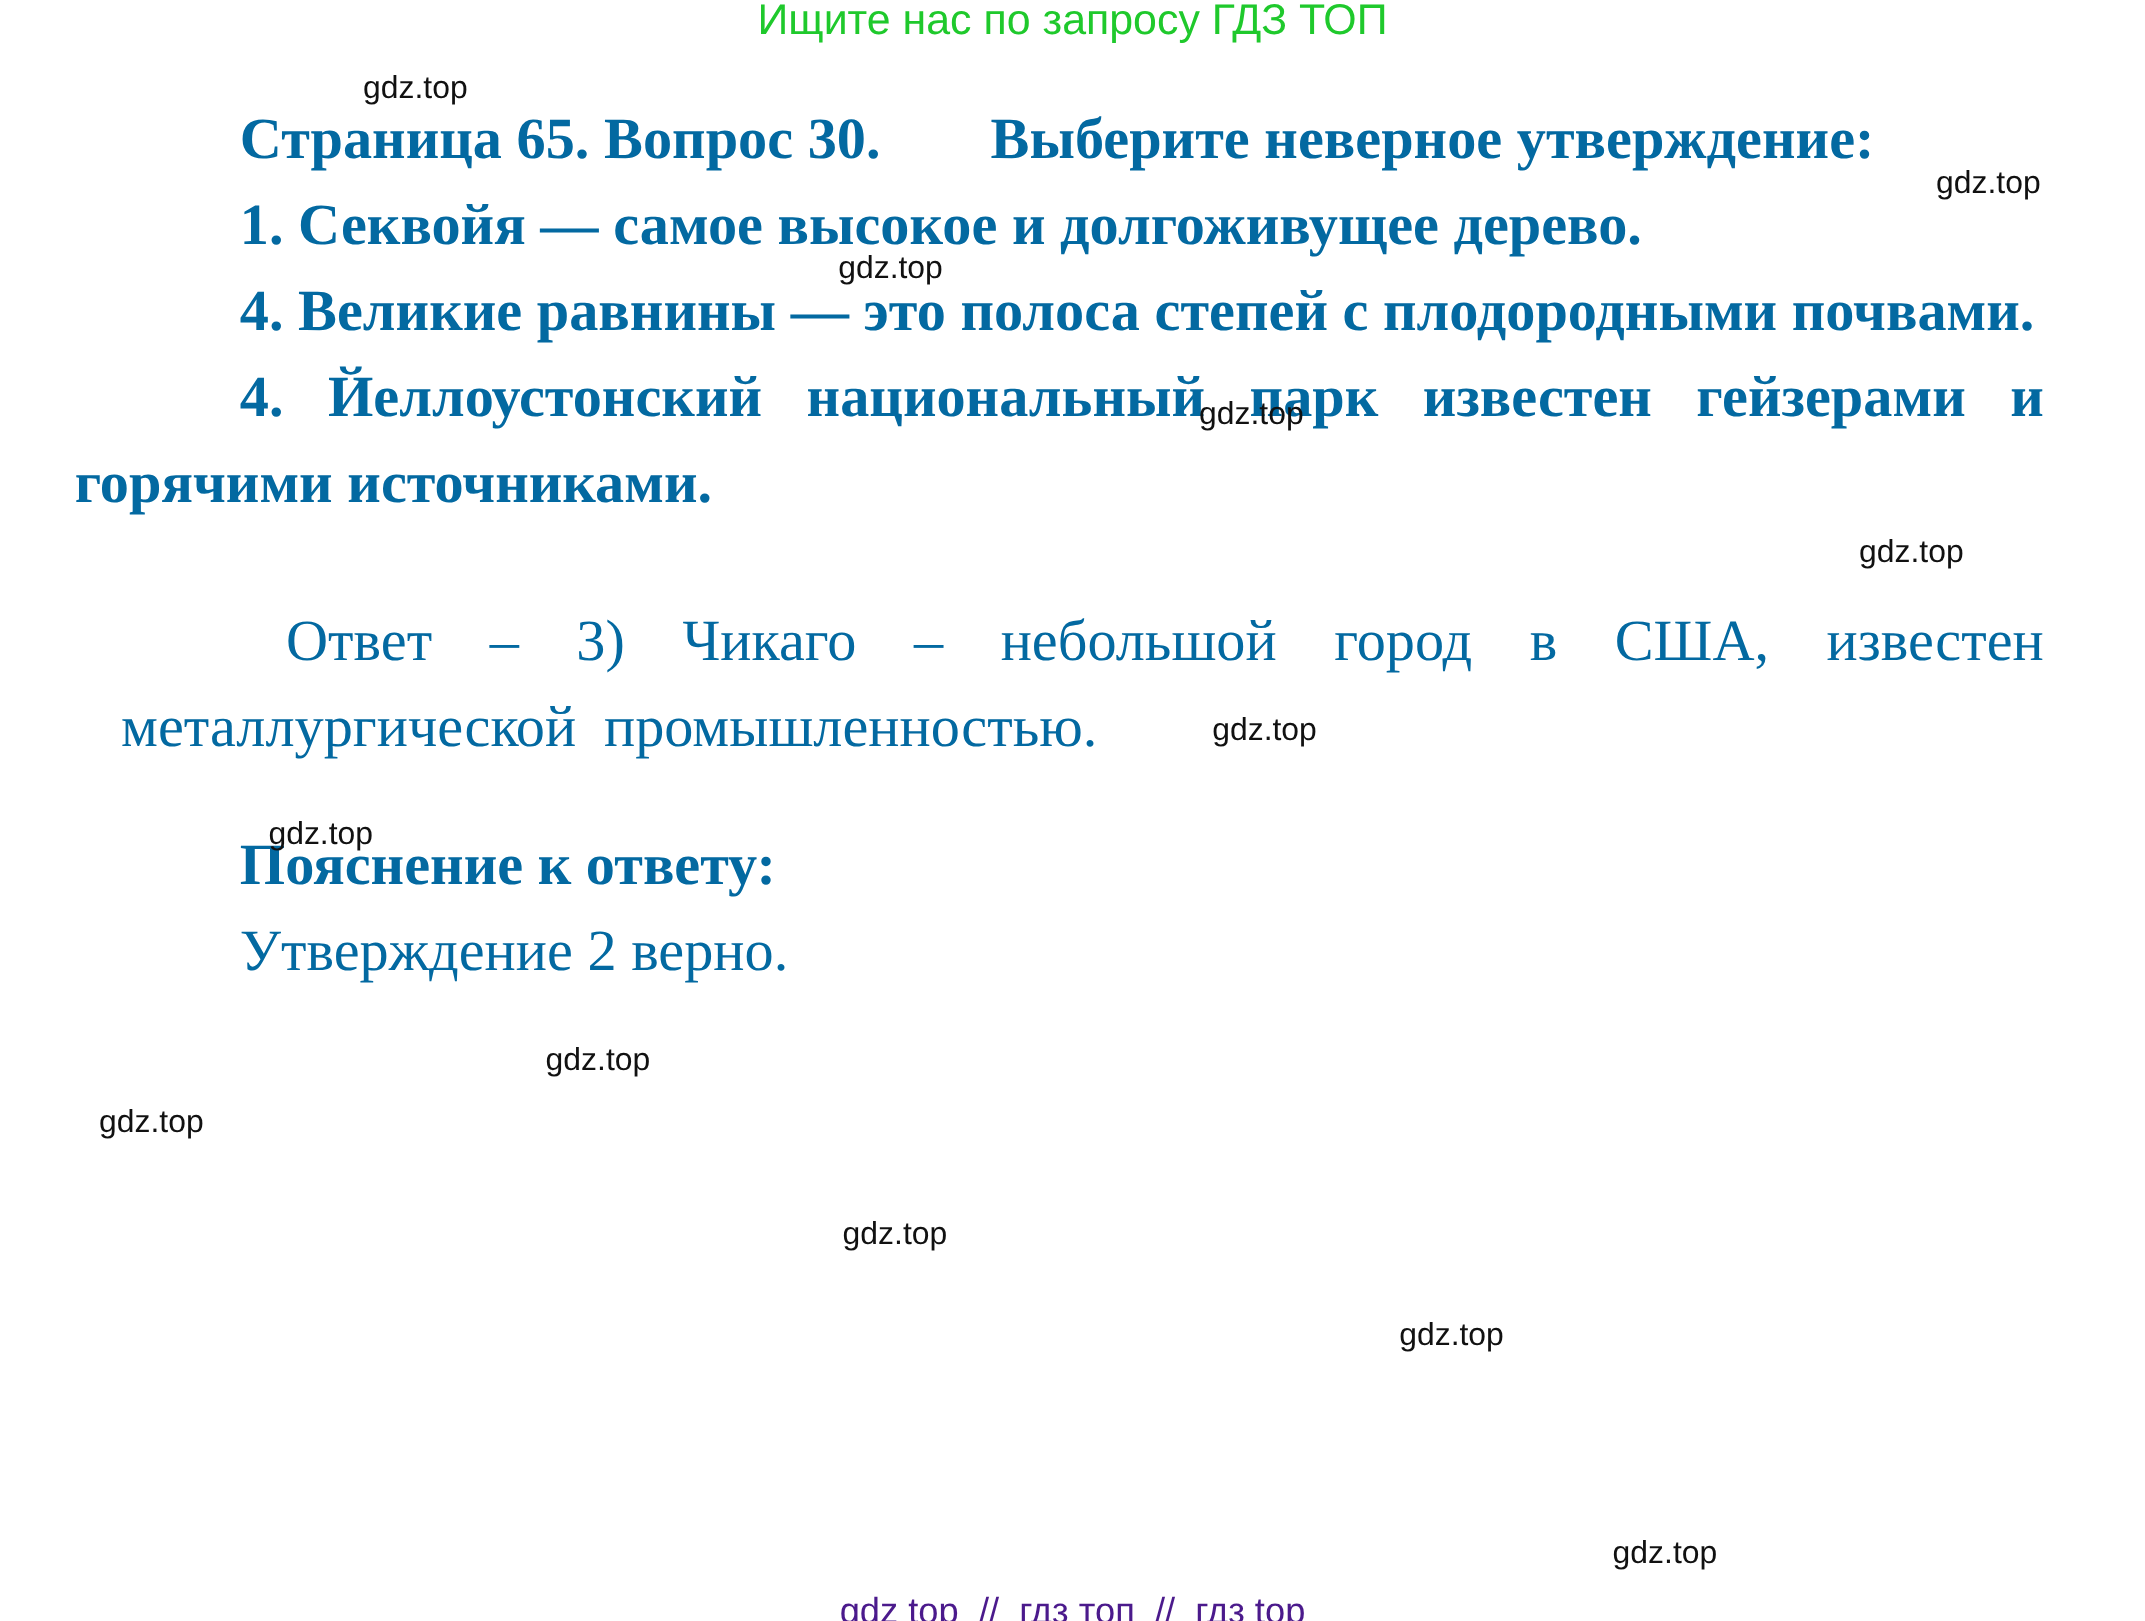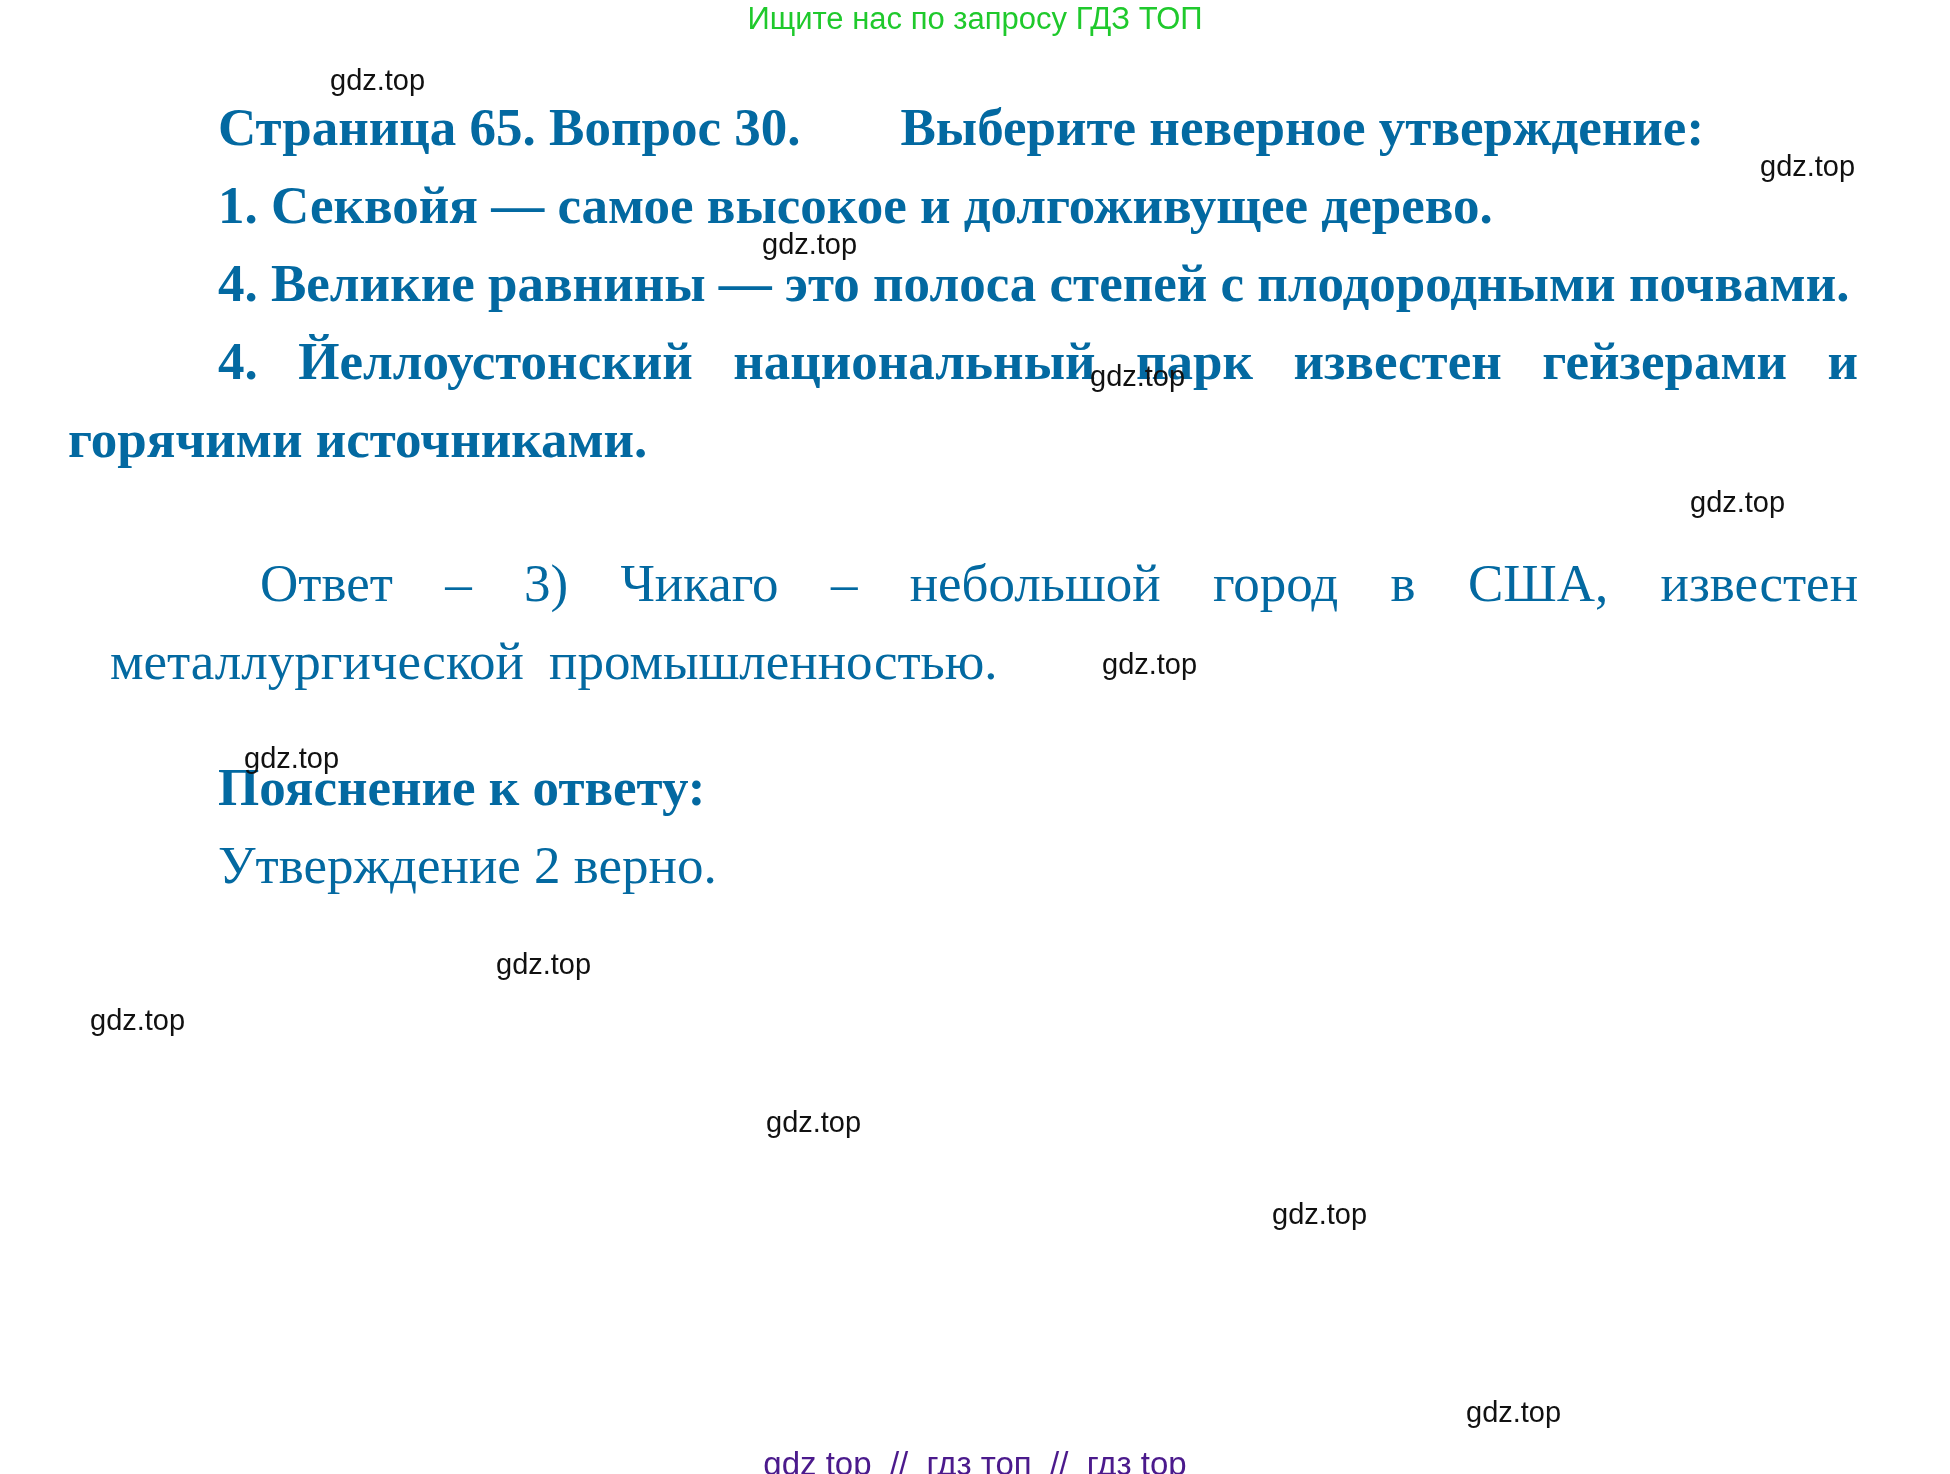--- a/index.html
+++ b/index.html
@@ -1,19 +1,19 @@
 <!DOCTYPE html>
 <html><head>
   <meta charset="utf-8">
   <style>
     html, body { margin: 0; padding: 0; background: #ffffff; }
     body { width: 1950px; height: 1474px; position: relative; overflow: hidden; }
     .banner {
       position: absolute; top: 0; left: 0; width: 1950px; text-align: center;
-      font-family: "Liberation Sans", sans-serif; font-size: 31px; line-height: 38px;
+      font-family: "Liberation Sans", sans-serif; font-size: 39px; line-height: 38px;
       color: #1fc92c;
     }
     .doc {
       position: absolute; left: 68px; top: 88px; width: 1790px;
       font-family: Liberation Serif, serif; color: #0369a1;
     }
     .p {
       font-size: 53px; line-height: 78px; margin: 0; text-align: justify;
       text-indent: 150px; text-align-last: left;
     }

